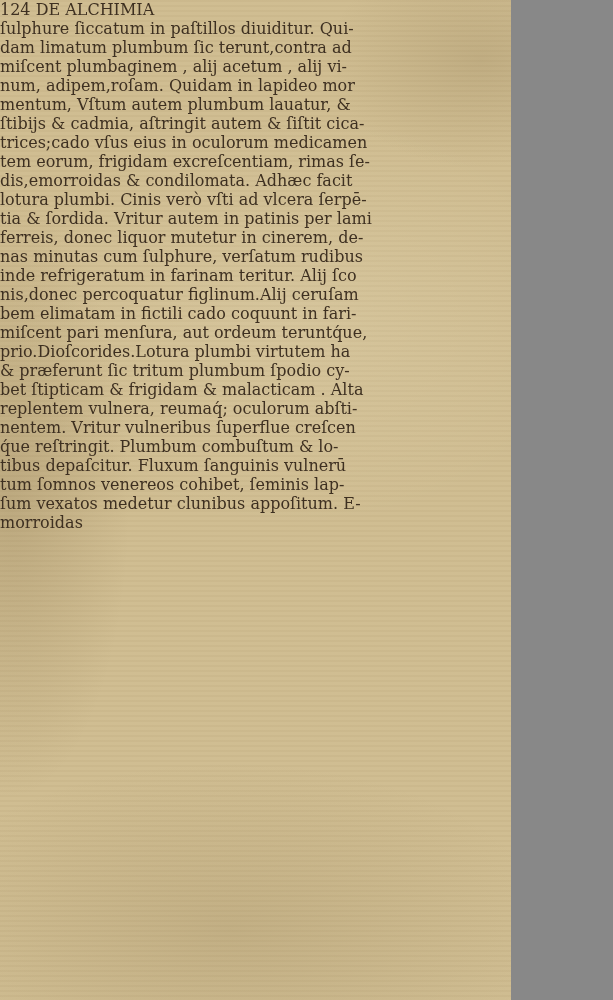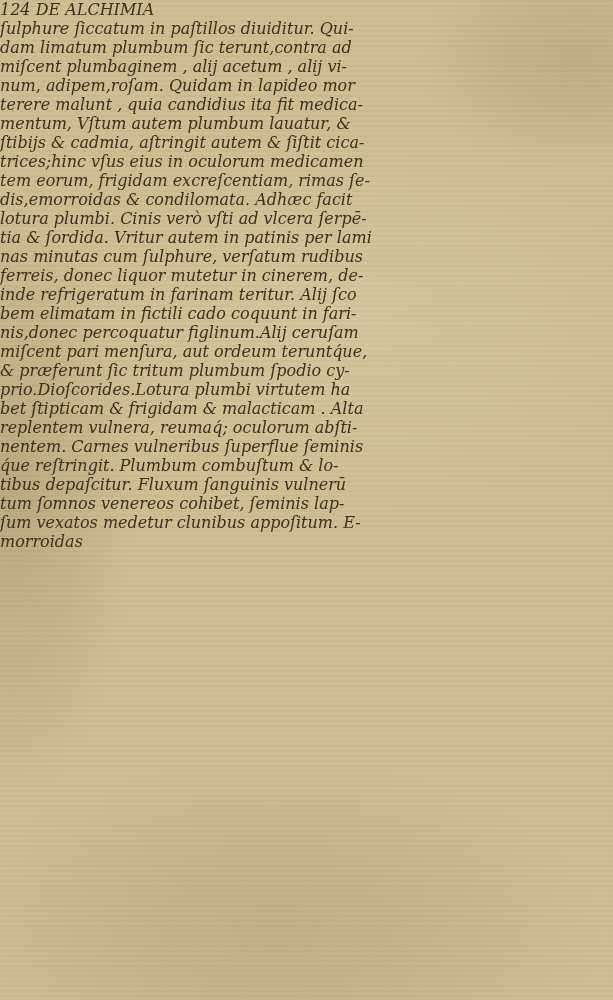--- a/index.html
+++ b/index.html
@@ -2,33 +2,32 @@
 <html><head>
 <meta charset="utf-8">
 <style>
   html, body {
     margin: 0;
     padding: 0;
     background: #888;
   }
   .scan {
     position: relative;
-    width: 613px;
+    width: 511px;
     height: 1000px;
     overflow: hidden;
     background:
       radial-gradient(ellipse 420px 300px at 58% 32%, rgba(255, 250, 228, 0.12), transparent 70%),
       radial-gradient(ellipse 500px 260px at 45% 93%, rgba(110, 88, 50, 0.14), transparent 65%),
       radial-gradient(ellipse 260px 180px at 94% 6%, rgba(110, 88, 50, 0.16), transparent 60%),
       radial-gradient(ellipse 200px 500px at 2% 50%, rgba(100, 78, 44, 0.18), transparent 60%),
       repeating-linear-gradient(180deg, rgba(96, 76, 44, 0.030) 0px, rgba(96, 76, 44, 0.030) 2px, rgba(255, 248, 225, 0.025) 2px, rgba(255, 248, 225, 0.025) 5px),
       #cfbc90;
     font-family: "DejaVu Serif", "Liberation Serif", serif;
     color: #3e3021;
-    font-style: italic;
   }
   
   .edge-left {
     position: absolute;
     left: 0; top: 0;
     width: 10px; height: 100%;
     background: linear-gradient(90deg, #33250f 0%, #5a452a 35%, #907throughout no 0; }
   .edge-left {  }
   .edge-left {
     background: linear-gradient(90deg, #33250f 0%, #5a452a 35%, #91764c 70%, rgba(145, 118, 76, 0) 100%);
@@ -130,39 +129,38 @@
   <div class="page-header">
     <span class="pagenum">124</span>
     <span class="running-title">DE ALCHIMIA</span>
   </div>
 
   <div class="body-text">
     <div class="line">ſulphure ſiccatum in paſtillos diuiditur. Qui-</div>
     <div class="line">dam limatum plumbum ſic terunt,contra ad</div>
     <div class="line">miſcent plumbaginem , alij acetum , alij vi-</div>
     <div class="line">num, adipem,roſam. Quidam in lapideo mor</div>
-    <div class="line">terere malunt , quia candidius ita fit medica-</div>
     <div class="line">mentum, Vſtum autem plumbum lauatur, &amp;</div>
     <div class="line">ſtibijs &amp; cadmia, aſtringit autem &amp; ſiſtit cica-</div>
-    <div class="line">trices;hinc vſus eius in oculorum medicamen</div>
+    <div class="line">trices;cado vſus eius in oculorum medicamen</div>
     <div class="line">tem eorum, frigidam excreſcentiam, rimas ſe-</div>
     <div class="line">dis,emorroidas &amp; condilomata.  Adhæc facit</div>
     <div class="line">lotura plumbi. Cinis verò vſti ad vlcera ſerpē-</div>
     <div class="line">tia &amp; ſordida. Vritur autem in patinis per lami</div>
+    <div class="line">ferreis, donec liquor mutetur in cinerem, de-</div>
     <div class="line">nas minutas cum ſulphure, verſatum rudibus</div>
-    <div class="line">ferreis, donec liquor mutetur in cinerem, de-</div>
     <div class="line">inde refrigeratum in farinam teritur.  Alij ſco</div>
+    <div class="line">nis,donec percoquatur figlinum.Alij ceruſam</div>
     <div class="line">bem elimatam in fictili cado coquunt in fari-</div>
-    <div class="line">nis,donec percoquatur figlinum.Alij ceruſam</div>
     <div class="line">miſcent pari menſura, aut ordeum teruntq́ue,</div>
+    <div class="line">prio.Dioſcorides.Lotura plumbi virtutem ha</div>
     <div class="line">&amp; præferunt ſic tritum plumbum ſpodio cy-</div>
-    <div class="line">prio.Dioſcorides.Lotura plumbi virtutem ha</div>
     <div class="line">bet ſtipticam &amp; frigidam &amp; malacticam . Alta</div>
     <div class="line">replentem vulnera, reumaq́; oculorum abſti-</div>
-    <div class="line">nentem. Carnes vulneribus ſuperflue ſeminis</div>
+    <div class="line">nentem. Vritur vulneribus ſuperflue creſcen</div>
     <div class="line">q́ue reſtringit. Plumbum combuſtum &amp; lo-</div>
     <div class="line">tibus depaſcitur. Fluxum ſanguinis vulnerū</div>
     <div class="line">tum ſomnos venereos cohibet, ſeminis lap-</div>
     <div class="line">ſum vexatos medetur clunibus appoſitum. E-</div>
     <div class="catchword">morroidas</div>
   </div>
 
   <div class="edge-bottom"></div>
 </div>
 

